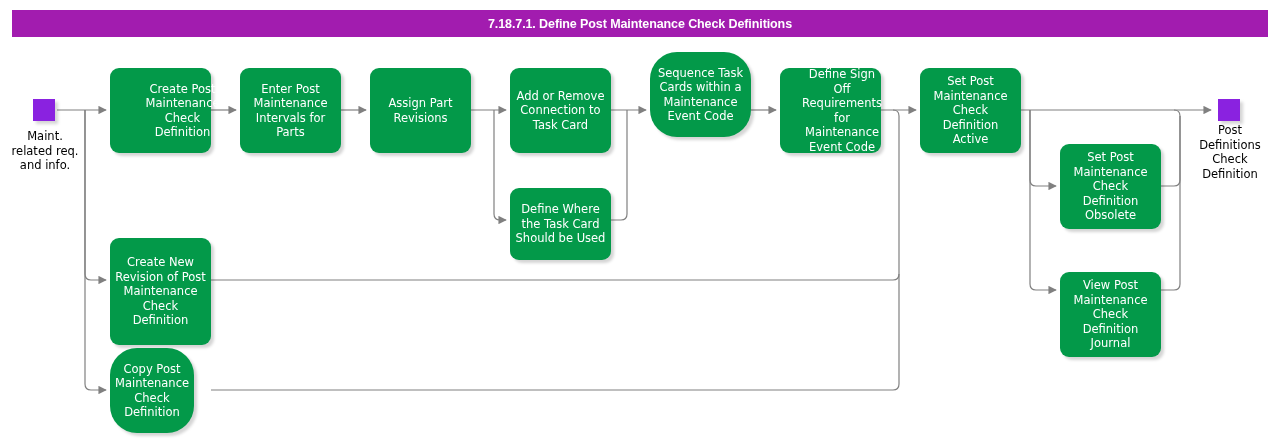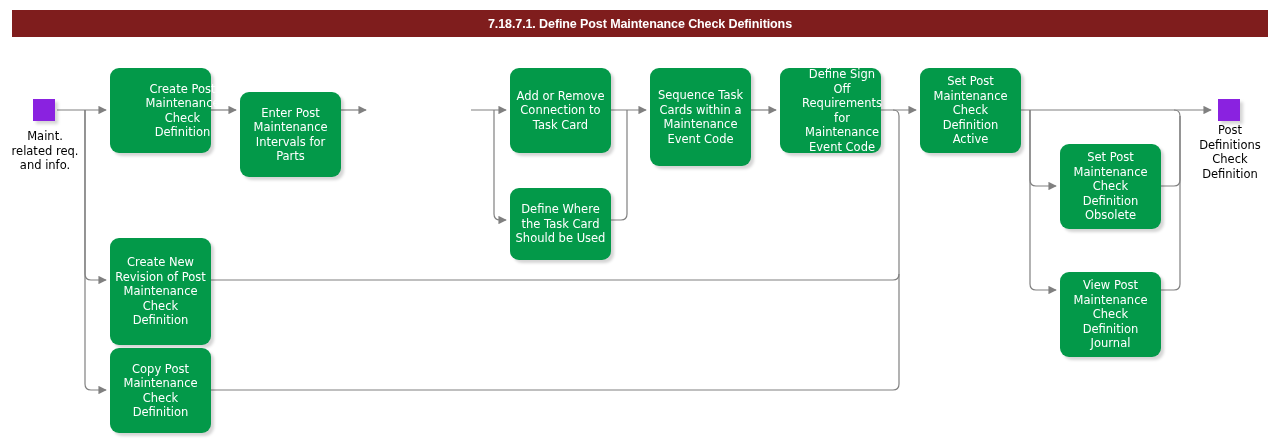--- a/index.html
+++ b/index.html
@@ -17,21 +17,21 @@
     position: relative;
     width: 1280px;
     height: 440px;
   }
   .title-bar {
     position: absolute;
     left: 12px;
     top: 10px;
     width: 1256px;
     height: 27px;
-    background: #7f1d1d;
+    background: #a21caf;
     display: flex;
     align-items: center;
     justify-content: center;
   }
   .title-bar .title-text {
     color: #ffffff;
     font-size: 12.5px;
     font-weight: bold;
     font-family: "Liberation Sans", sans-serif;
     letter-spacing: -0.1px;
@@ -132,35 +132,37 @@
   <div class="terminal" style="left:1218px; top:99px;"></div>
   <div class="terminal-label" style="left:1184px; top:123px; width:92px;">Post
 Definitions
 Check
 Definition</div>
 
   <div class="node" style="left:110px; top:68px; width:101px; height:85px;padding-left:48px;">Create Post
 Maintenance
 Check Definition</div>
 
-  <div class="node" style="left:240px; top:68px; width:101px; height:85px;margin-top:24px;">Enter Post
+  <div class="node" style="left:240px; top:68px; width:101px; height:85px;">Enter Post
 Maintenance
 Intervals for
 Parts</div>
 
+  <div class="node" style="left:370px; top:68px; width:101px; height:85px;">Assign Part
+Revisions</div>
 
   <div class="node" style="left:510px; top:188px; width:101px; height:72px;">Define Where
 the Task Card
 Should be Used</div>
 
   <div class="node" style="left:510px; top:68px; width:101px; height:85px;">Add or Remove
 Connection to
 Task Card</div>
 
-  <div class="node" style="left:650px; top:68px; width:101px; height:98px;">Sequence Task
+  <div class="node" style="left:650px; top:52px; width:101px; height:85px;border-radius:27px;">Sequence Task
 Cards within a
 Maintenance
 Event Code</div>
 
   <div class="node" style="left:780px; top:68px; width:101px; height:85px;padding-left:27px;">Define Sign Off
 Requirements
 for Maintenance
 Event Code</div>
 
   <div class="node" style="left:920px; top:68px; width:101px; height:85px;">Set Post
@@ -176,17 +178,17 @@
   <div class="node" style="left:1060px; top:248px; width:101px; height:85px;margin-top:24px;">View Post
 Maintenance
 Check Definition
 Journal</div>
 
   <div class="node" style="left:110px; top:238px; width:101px; height:107px;">Create New
 Revision of Post
 Maintenance
 Check Definition</div>
 
-  <div class="node" style="left:110px; top:348px; width:101px; height:85px;">Copy Post
+  <div class="node" style="left:110px; top:348px; width:84px; height:85px;border-radius:27px;">Copy Post
 Maintenance
 Check Definition</div>
 
 </div>
 
 </body></html>

